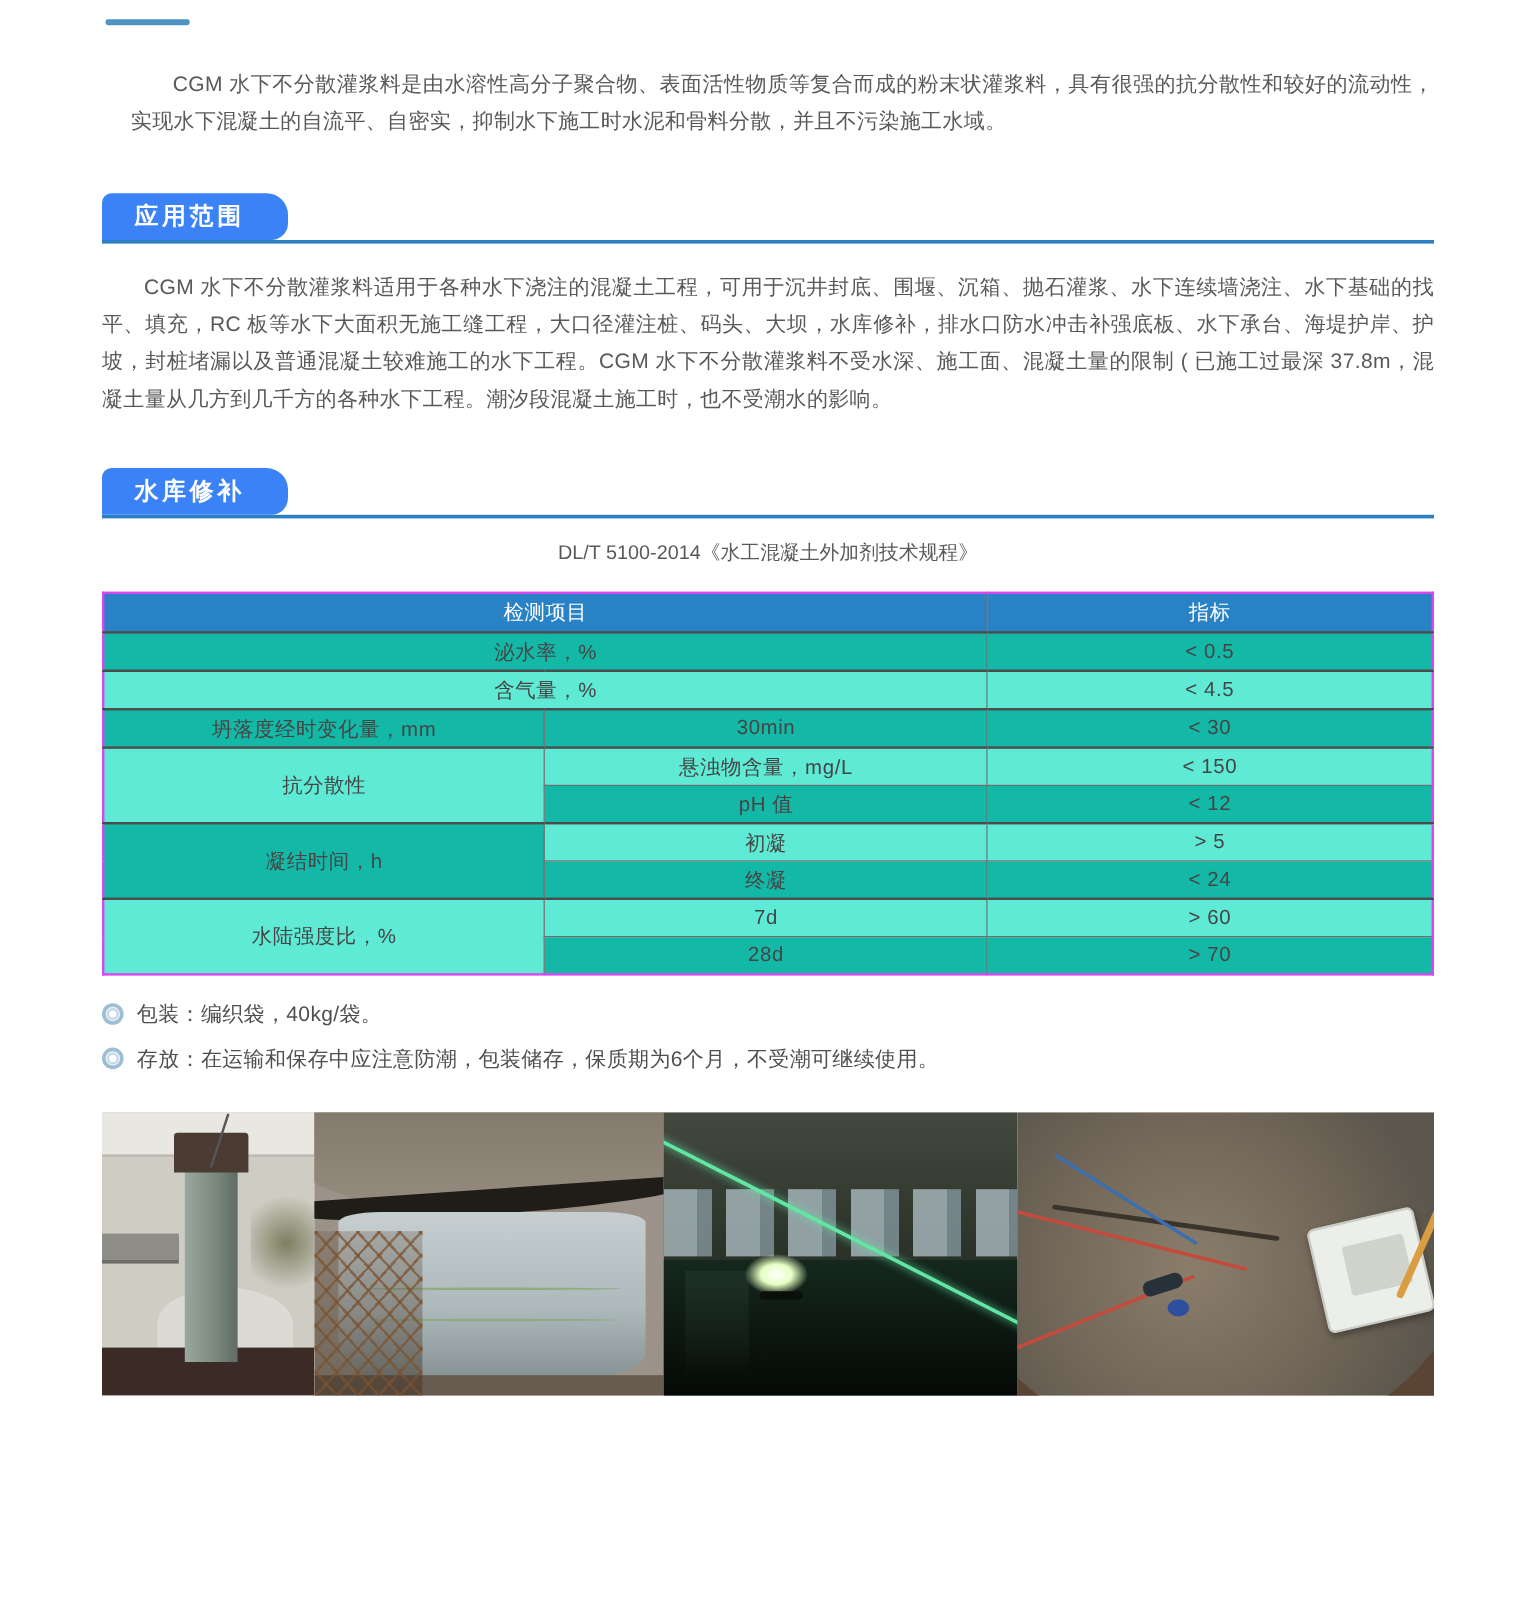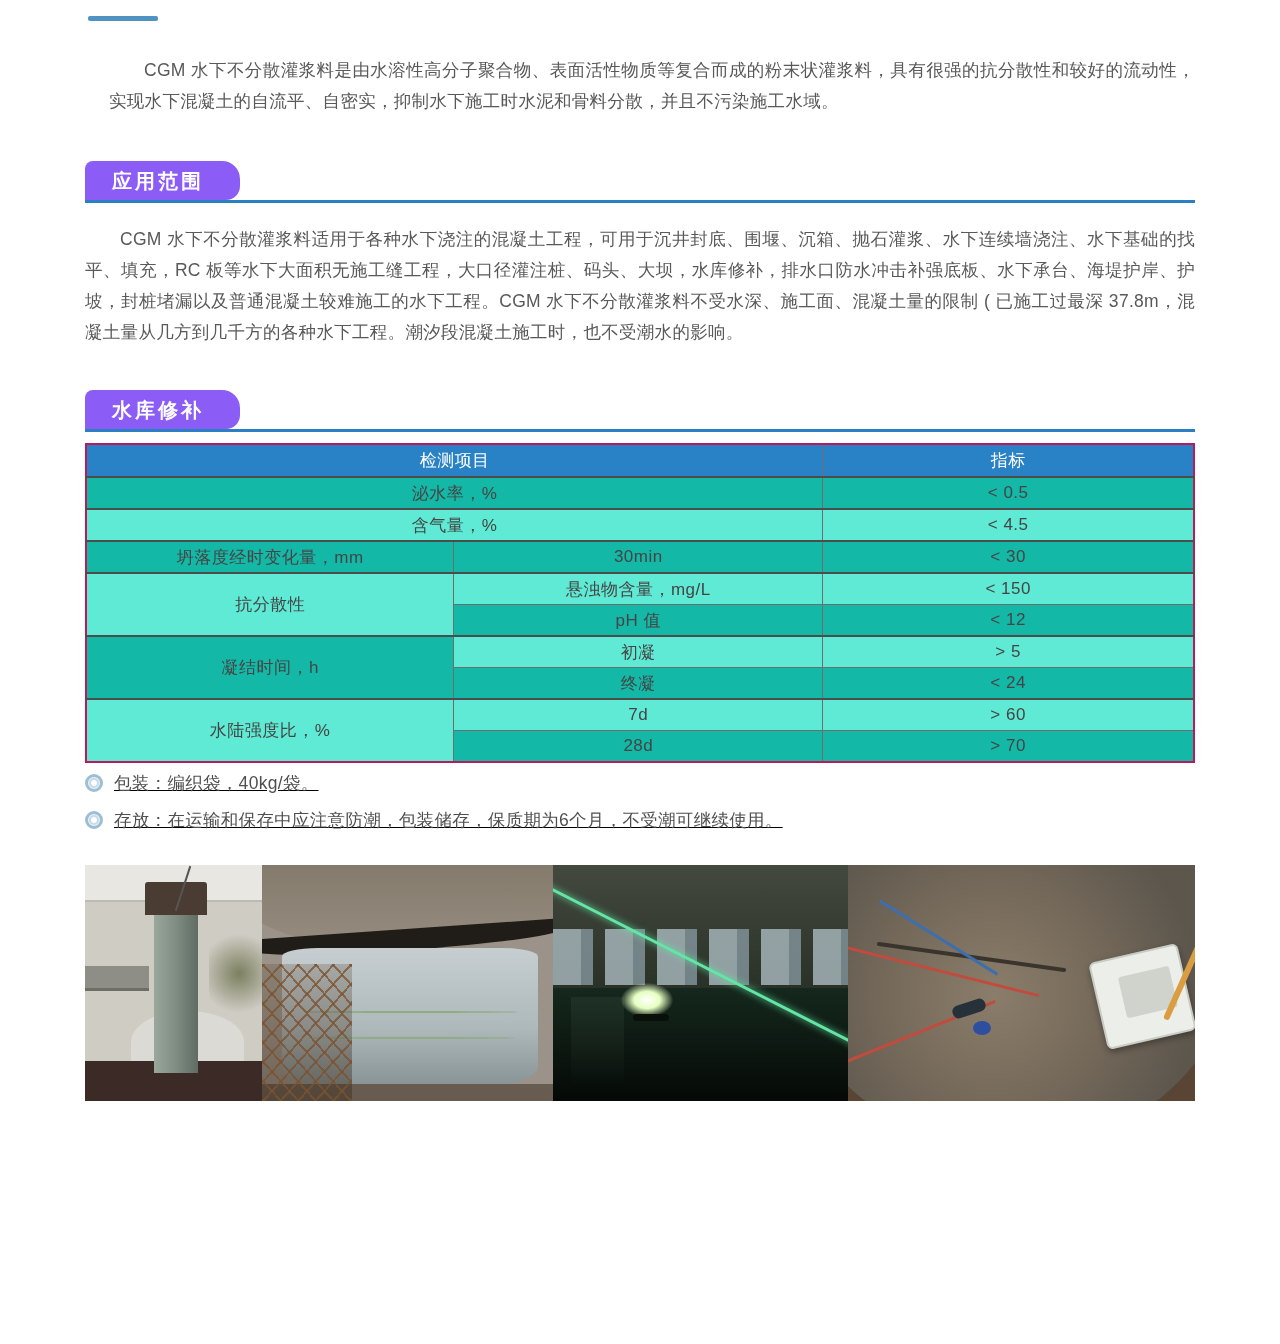--- a/index.html
+++ b/index.html
@@ -24,50 +24,50 @@
   .para{
     margin:0;color:#595959;font-size:17.5px;line-height:31px;
     text-indent:2em;text-align:justify;letter-spacing:.3px;
   }
   .para.intro{margin-top:34px;margin-left:24px;}
   .para.app{margin-top:21px;}
 
   
   .section-header{border-bottom:3px solid #2b80c3;line-height:0;}
   .section-tab{
-    display:inline-block;background:#8b5cf6;color:#ffffff;
+    display:inline-block;background:#3b82f6;color:#ffffff;
     font-size:20px;font-weight:bold;letter-spacing:3px;line-height:1;
     padding:10px 36px 9px 27px;border-radius:8px 18px 14px 0;
   }
   .mt-sec1{margin-top:44px;}
   .mt-sec2{margin-top:42px;}
   .mt-sec3{margin-top:36px;}
 
   
   .standard-caption{
     margin:18px 0 0 0;text-align:center;color:#595959;font-size:16.5px;
   }
   table.perf{
-    width:100%;margin-top:11px;border-collapse:collapse;
-    border:2px solid #be185d;table-layout:fixed;
+    width:100%;margin-top:21px;border-collapse:collapse;
+    border:2px solid #d946ef;table-layout:fixed;
   }
   table.perf th, table.perf td{
     border:1px solid #6e6e6e;text-align:center;vertical-align:middle;
     height:30px;padding:0;font-size:17px;color:#454545;letter-spacing:.5px;
   }
   table.perf thead th{
     background:#2982c6;color:#ffffff;font-weight:normal;height:31px;
     border-bottom:2px solid #4c4c4c;
   }
   tr.grp > td{border-top:2px solid #4c4c4c;}
   td.g{background:#14b8a6;}
   td.w{background:#5eead4;}
 
   
-  .bullets{margin-top:8px;text-decoration:underline;}
+  .bullets{margin-top:20px;}
   .bullet{
     display:flex;align-items:center;margin:0 0 13px 0;
     color:#4f4f4f;font-size:17.5px;letter-spacing:.3px;
   }
   .ring{
     flex:0 0 auto;width:12px;height:12px;border:3px solid #9cbfd3;
     border-radius:50%;margin-right:11px;position:relative;background:#eef4f7;
   }
   .ring::after{
     content:"";position:absolute;inset:1px;border-radius:50%;
@@ -142,20 +142,21 @@
   <p class="para intro">CGM 水下不分散灌浆料是由水溶性高分子聚合物、表面活性物质等复合而成的粉末状灌浆料，具有很强的抗分散性和较好的流动性，实现水下混凝土的自流平、自密实，抑制水下施工时水泥和骨料分散，并且不污染施工水域。</p>
 
   <div class="section-header mt-sec1">
     <span class="section-tab">应用范围</span>
   </div>
   <p class="para app">CGM 水下不分散灌浆料适用于各种水下浇注的混凝土工程，可用于沉井封底、围堰、沉箱、抛石灌浆、水下连续墙浇注、水下基础的找平、填充，RC 板等水下大面积无施工缝工程，大口径灌注桩、码头、大坝，水库修补，排水口防水冲击补强底板、水下承台、海堤护岸、护坡，封桩堵漏以及普通混凝土较难施工的水下工程。CGM 水下不分散灌浆料不受水深、施工面、混凝土量的限制 ( 已施工过最深 37.8m，混凝土量从几方到几千方的各种水下工程。潮汐段混凝土施工时，也不受潮水的影响。</p>
 
   <div class="section-header mt-sec2">
     <span class="section-tab">水库修补</span>
   </div>
+  <p class="standard-caption">DL/T 5100-2014《水工混凝土外加剂技术规程》</p>
 
   <table class="perf">
     <colgroup>
         <col style="width:33.2%">
         <col style="width:33.3%">
         <col style="width:33.5%">
       </colgroup>
     <thead>
       <tr>
         <th colspan="2">检测项目</th>

